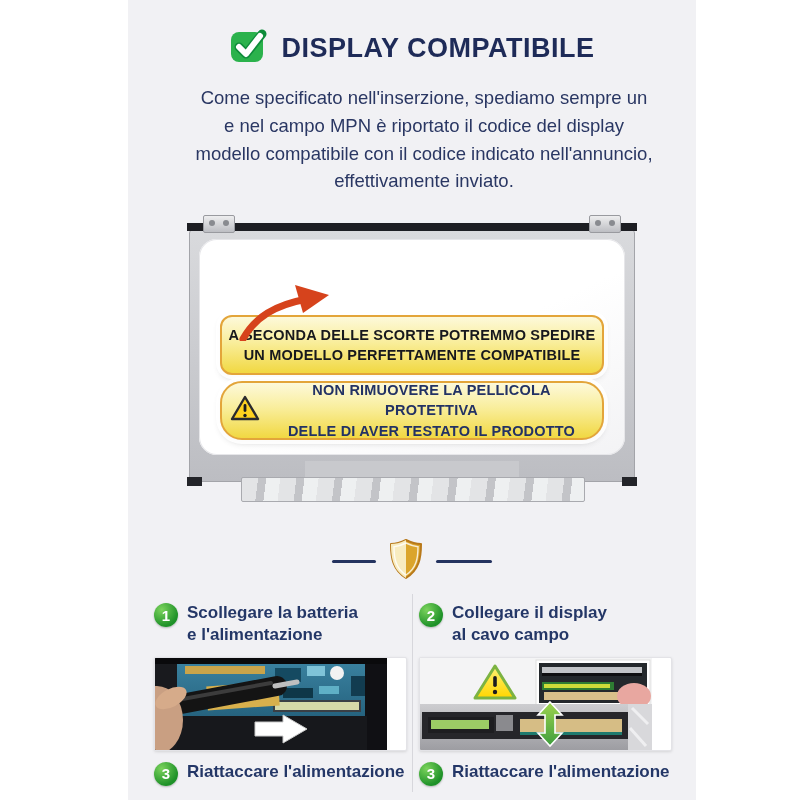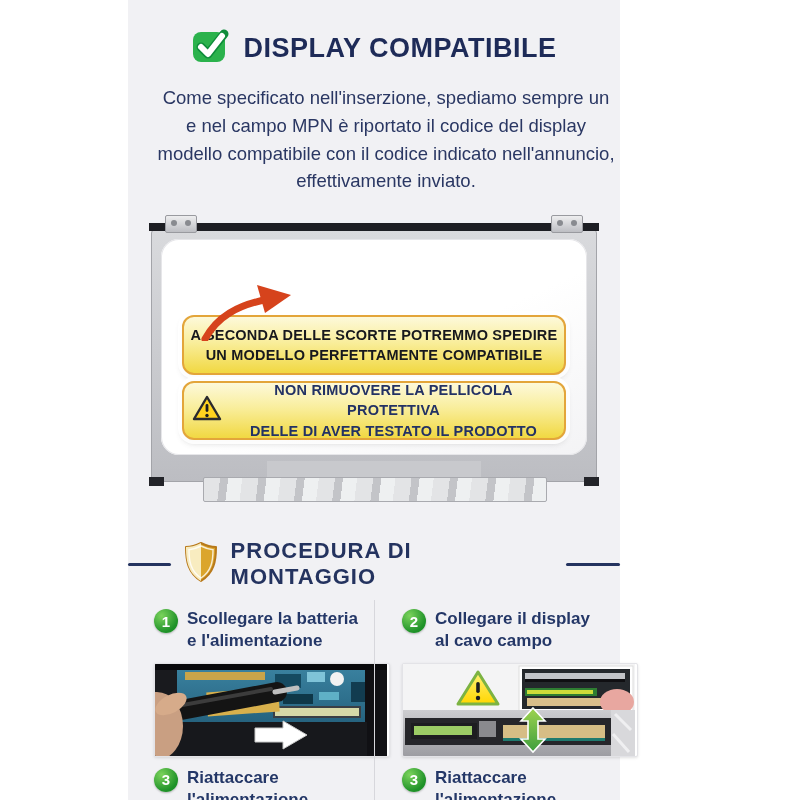--- a/index.html
+++ b/index.html
@@ -1,18 +1,18 @@
 <!DOCTYPE html>
 <html><head>
 <meta charset="utf-8">
 <style>
   html,body{margin:0;padding:0;background:#ffffff;}
   body{width:800px;height:800px;overflow:hidden;font-family:"Liberation Sans",sans-serif;-webkit-font-smoothing:antialiased;}
   .canvas{position:relative;width:800px;height:800px;background:#ffffff;}
-  .sheet{position:absolute;left:128px;top:0;width:492px;height:800px;background:#f1f1f4;}
+  .sheet{position:absolute;left:128px;top:0;width:568px;height:800px;background:#f1f1f4;}
 
   
   .hdr{display:flex;align-items:center;justify-content:center;gap:12px;padding-top:26px;}
   .hdr-title{font-size:27px;font-weight:700;color:#1e2b58;letter-spacing:.5px;}
   .intro{margin-top:14px;text-align:center;color:#2a3763;font-size:18.5px;line-height:1.5;padding-left:24px;}
   .intro span{display:block;}
 
   
   .panel-wrap{position:relative;width:450px;height:287px;margin:20px auto 0;}
   .bracket{position:absolute;top:0;width:30px;height:16px;background:linear-gradient(#eeeeef,#bdbec3);border:1px solid #999a9f;border-radius:2px;z-index:3;}
@@ -26,21 +26,21 @@
   .screen{position:absolute;top:9px;left:9px;right:9px;bottom:26px;background:linear-gradient(155deg,#ffffff 55%,#f3f3f5);border-radius:18px;box-shadow:inset 0 0 0 1px #e6e6e9;}
   .bezel-strip{position:absolute;bottom:3px;left:26%;width:48%;height:17px;background:#c8c9cd;}
   .foil{position:absolute;bottom:0;left:12%;width:76%;height:23px;border:1px solid #a9aaaf;border-radius:2px;background:repeating-linear-gradient(97deg,#e3e4e6 0 16px,#c3c4c8 16px 24px,#eef0f1 24px 38px),linear-gradient(#d6d7d9,#bec0c4);z-index:2;}
   .nub{position:absolute;top:262px;width:15px;height:9px;background:#232429;z-index:3;}
   .nub.l{left:0;}
   .nub.r{right:0;}
   .red-arrow{position:absolute;left:46px;top:68px;z-index:5;}
 
   .warn-box{position:absolute;left:33px;right:33px;border:2px solid #e3a53a;border-radius:12px;background:linear-gradient(180deg,#fdf9da 0%,#f9ee9c 45%,#f1d842 100%);box-shadow:0 0 0 4px rgba(255,255,255,.9),0 3px 6px rgba(70,70,70,.25);display:flex;align-items:center;justify-content:center;z-index:4;}
   .warn-box.one{top:100px;height:56px;}
-  .warn-box.two{top:166px;height:55px;gap:9px;padding:0 8px;}
+  .warn-box.two{top:166px;height:55px;gap:9px;padding:0 8px;border-radius:22px;}
   .warn-text1{font-size:14.5px;font-weight:700;color:#17181d;text-align:center;line-height:1.4;letter-spacing:.2px;}
   .warn-text2{font-size:14.5px;font-weight:700;color:#233264;text-align:center;line-height:1.4;letter-spacing:.2px;}
   .warn-text1 span,.warn-text2 span{display:block;}
 
   
   .proc-hdr{display:flex;align-items:center;justify-content:center;gap:12px;margin-top:36px;}
   .proc-line{height:3px;background:#24335f;border-radius:2px;}
   .proc-line.l{width:44px;}
   .proc-line.r{width:56px;}
   .proc-title{font-size:22px;font-weight:700;color:#24335f;letter-spacing:1px;}
@@ -123,21 +123,20 @@
 
     <div class="proc-hdr">
       <div class="proc-line l"></div>
       <span>
         <svg width="36" height="42" viewBox="0 0 36 42">
           <path d="M18 2 C 24 5, 29 6, 33 6 C 33 20, 31 32, 18 40 C 5 32, 3 20, 3 6 C 7 6, 12 5, 18 2 Z" fill="#dba52c" stroke="#b8791a" stroke-width="2" stroke-linejoin="round"></path>
           <path d="M18 2 C 12 5, 7 6, 3 6 C 3 20, 5 32, 18 40 Z" fill="#f8ecc0"></path>
           <path d="M18 5 C 23 7.5, 27 8.5, 30 8.7 C 30 20, 28.5 30, 18 37 C 7.5 30, 6 20, 6 8.7 C 9 8.5, 13 7.5, 18 5 Z" fill="none" stroke="#ffffff" stroke-width="1.4" opacity=".8"></path>
         </svg>
       </span>
-      <span class="proc-title">PROCEDURA DI MONTAGGIO</span>
       <div class="proc-line r"></div>
     </div>
 
     <div class="steps">
       <div class="col-divider"></div>
 
       <div>
         <div class="step-row">
           <div class="step-num">1</div>
           <div class="step-text">

